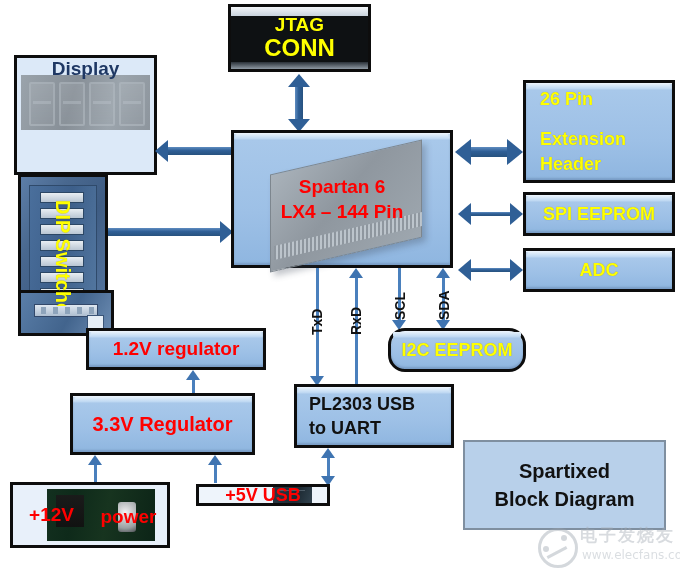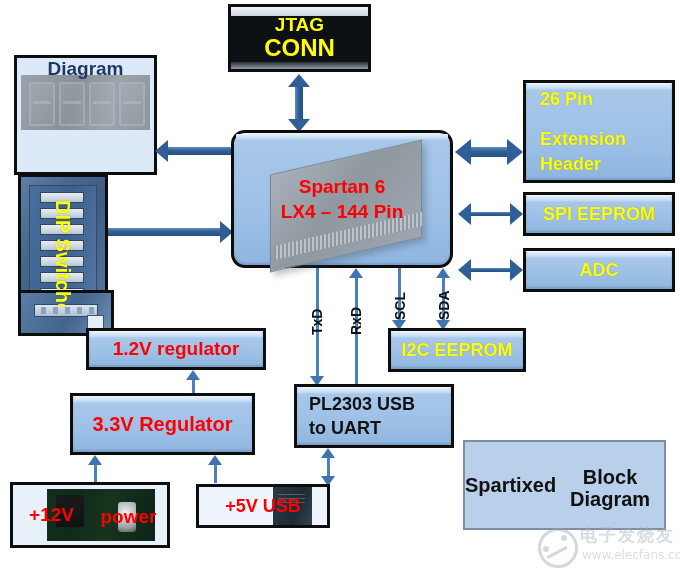--- a/index.html
+++ b/index.html
@@ -151,21 +151,21 @@
       <div class="seg-digit" style="left:38px;">
           <i></i>
         </div>
       <div class="seg-digit" style="left:68px;">
           <i></i>
         </div>
       <div class="seg-digit" style="left:98px;">
           <i></i>
         </div>
     </div>
-    <div class="cap txt-navy" style="font-size:19px;">Diagram</div>
+    <div class="cap txt-navy" style="font-size:19px;">Display</div>
   </div>
 
   <div class="ar ar-h" style="left:155px;top:144px;width:78px;">
     <div class="shaft-h" style="left:10px;right:0;"></div>
     <div class="head head-l"></div>
   </div>
 
   <div class="blk photo" style="left:18px;top:174px;width:90px;height:135px;">
     <div class="dip-bg"></div>
     <div class="dip-body">
@@ -179,21 +179,21 @@
     </div>
     <div class="cap txt-yellow rot-dip" style="font-size:20px;position:absolute;left:50%;top:50%;
          transform:translate(-50%,-50%) rotate(90deg);">DIP Switches</div>
   </div>
 
   <div class="ar ar-h" style="left:108px;top:225px;width:125px;">
     <div class="shaft-h" style="left:0;right:10px;"></div>
     <div class="head head-r"></div>
   </div>
 
-  <div class="blk bevel" style="left:231px;top:130px;width:222px;height:138px;flex-direction:column;border-radius:14px;">
+  <div class="blk bevel" style="left:231px;top:130px;width:222px;height:138px;flex-direction:column;">
 
     <div style="position:absolute;left:36px;top:24px;width:150px;height:96px;
                 transform:skewY(-13deg) rotate(0deg);
                 background:linear-gradient(135deg,#a9b2ba 0%,#8f979f 45%,#9ea7af 100%);
                 border:1px solid #7d868e;box-shadow:4px 5px 6px rgba(60,70,85,.30);"></div>
     <div style="position:absolute;left:40px;top:96px;width:148px;height:14px;
                 transform:skewY(-13deg);
                 background:repeating-linear-gradient(to right,#8d959d 0 2px,#c3cbd2 2px 4px);opacity:.85;"></div>
     <div class="txt-red" style="font-size:19px;position:relative;z-index:3;">Spartan 6</div>
     <div class="txt-red" style="font-size:19px;position:relative;z-index:3;margin-top:4px;">LX4 – 144 Pin</div>
@@ -250,21 +250,21 @@
   </div>
   <div class="sig" style="left:392px;top:320px;">SCL</div>
 
   <div class="ar ar-v thin" style="left:440px;top:268px;height:62px;">
     <div class="shaft-v" style="top:9px;bottom:9px;"></div>
     <div class="head head-u"></div>
     <div class="head head-d"></div>
   </div>
   <div class="sig" style="left:436px;top:320px;">SDA</div>
 
-  <div class="blk bevel" style="left:388px;top:328px;width:138px;height:44px;">
+  <div class="blk bevel" style="left:388px;top:328px;width:138px;height:44px;border-radius:17px;">
     <div class="txt-yellow" style="font-size:18px;">I2C EEPROM</div>
   </div>
 
   <div class="blk bevel" style="left:294px;top:384px;width:160px;height:64px;flex-direction:column;
               align-items:flex-start;padding-left:12px;justify-content:center;">
     <div class="txt-black" style="font-size:18px;">PL2303 USB</div>
     <div class="txt-black" style="font-size:18px;margin-top:3px;">to UART</div>
   </div>
 
   <div class="ar ar-v thin" style="left:325px;top:448px;height:38px;">
@@ -308,27 +308,27 @@
   </div>
 
   <div class="blk photo" style="left:10px;top:482px;width:160px;height:66px;">
     <div class="pwr-bg"></div>
     <div class="pwr-pcb"></div>
     <div class="pwr-cap"></div>
     <div class="cap txt-red" style="font-size:19px;">+12V</div>
     <div class="cap txt-red" style="font-size:19px;margin-top:4px;">power</div>
   </div>
 
-  <div class="blk photo" style="left:196px;top:484px;width:134px;height:44px;">
+  <div class="blk photo" style="left:196px;top:484px;width:134px;height:22px;">
     <div class="usb-bg"></div>
     <div class="usb-pcb"></div>
     <div class="cap txt-red" style="font-size:18px;">+5V USB</div>
   </div>
 
-  <div class="blk flat" style="left:463px;top:440px;width:203px;height:90px;flex-direction:row;">
+  <div class="blk flat" style="left:463px;top:440px;width:203px;height:90px;flex-direction:column;">
     <div class="txt-black" style="font-size:20px;">Spartixed</div>
     <div class="txt-black" style="font-size:20px;margin-top:6px;">Block  Diagram</div>
   </div>
 
   <div class="wm" style="left:538px;top:522px;width:140px;height:48px;">
     <div class="ring"></div>
     <div class="dot1"></div>
     <div class="dot2"></div>
     <div class="cn">电子发烧友</div>
     <div class="url">www.elecfans.com</div>

